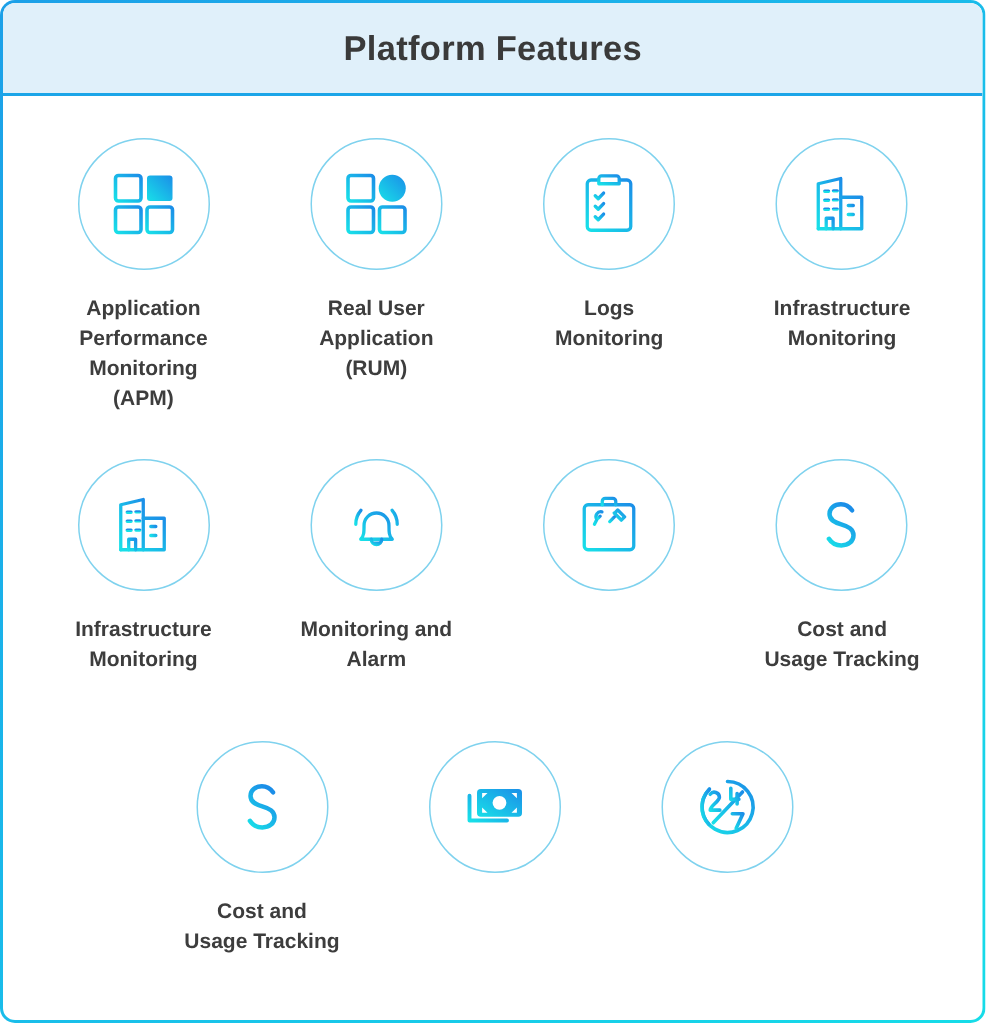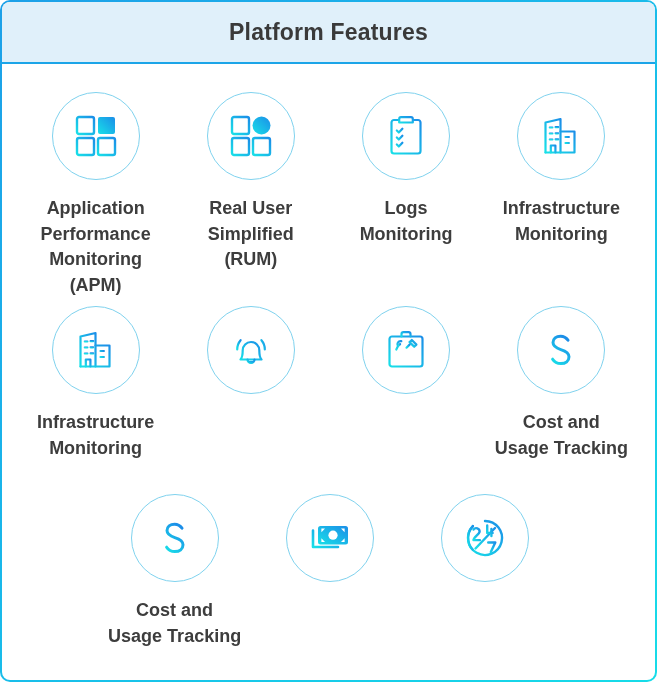--- a/index.html
+++ b/index.html
@@ -85,21 +85,21 @@
     display: flex;
     align-items: center;
     justify-content: center;
     box-sizing: border-box;
     background: #ffffff;
   }
   .icon-circle svg { display: block; }
 
   .cell-label {
     margin-top: 16px;
-    font-size: 18px;
+    font-size: 14px;
     font-weight: bold;
     color: #3D3D3D;
     text-align: center;
     line-height: 1.42;
     white-space: pre-line;
     max-width: 150px;
   }
 
   .row-1 { margin-bottom: 8px; }
   .row-2 { margin-bottom: 12px; }
@@ -152,21 +152,21 @@
                     <stop offset="100%" stop-color="#1B8EE8"></stop>
                 </linearGradient>
               </defs>
               <rect x="3" y="3" width="17" height="17" rx="2" fill="none" stroke="url(#gradB)" stroke-width="2.4"></rect>
               <circle cx="32.5" cy="11.5" r="9" fill="url(#gradB)"></circle>
               <rect x="3" y="24" width="17" height="17" rx="2" fill="none" stroke="url(#gradB)" stroke-width="2.4"></rect>
               <rect x="24" y="24" width="17" height="17" rx="2" fill="none" stroke="url(#gradB)" stroke-width="2.4"></rect>
             </svg>
           </div>
           <div class="cell-label">Real User
-Simplified
+Application
 (RUM)</div>
         </div>
 
         <div class="cell">
           <div class="icon-circle">
             <svg width="44" height="44" viewBox="0 0 44 44">
               <defs>
                 <linearGradient id="gradC" x1="0" y1="1" x2="1" y2="0">
                   <stop offset="0%" stop-color="#18E0E8"></stop>
                     <stop offset="100%" stop-color="#1B8EE8"></stop>
@@ -251,20 +251,22 @@
               <g fill="none" stroke="url(#gradF)" stroke-width="2.2" stroke-linecap="round" stroke-linejoin="round">
                 <path d="M22 7.5 V4"></path>
                 <path d="M11.5 31.5 c2.2 -2.2 2.2 -5 2.2 -9.2 c0 -4.6 3.7 -8.3 8.3 -8.3 c4.6 0 8.3 3.7 8.3 8.3 c0 4.2 0 7 2.2 9.2 Z"></path>
                 <path d="M18.5 31.5 a3.5 3.5 0 0 0 7 0"></path>
                 <path d="M8.2 21.5 a14 14 0 0 1 3.4 -9.3"></path>
                 <path d="M35.8 21.5 a14 14 0 0 0 -3.4 -9.3"></path>
               </g>
               <path d="M18.7 33 h6.6 a3.4 3.4 0 0 1 -6.6 0 Z" fill="url(#gradF)"></path>
             </svg>
           </div>
+          <div class="cell-label">Monitoring and
+Alarm</div>
         </div>
 
         <div class="cell">
           <div class="icon-circle">
             <svg width="44" height="44" viewBox="0 0 44 44">
               <defs>
                 <linearGradient id="gradG" x1="0" y1="1" x2="1" y2="0">
                   <stop offset="0%" stop-color="#18E0E8"></stop>
                     <stop offset="100%" stop-color="#1B8EE8"></stop>
                 </linearGradient>

